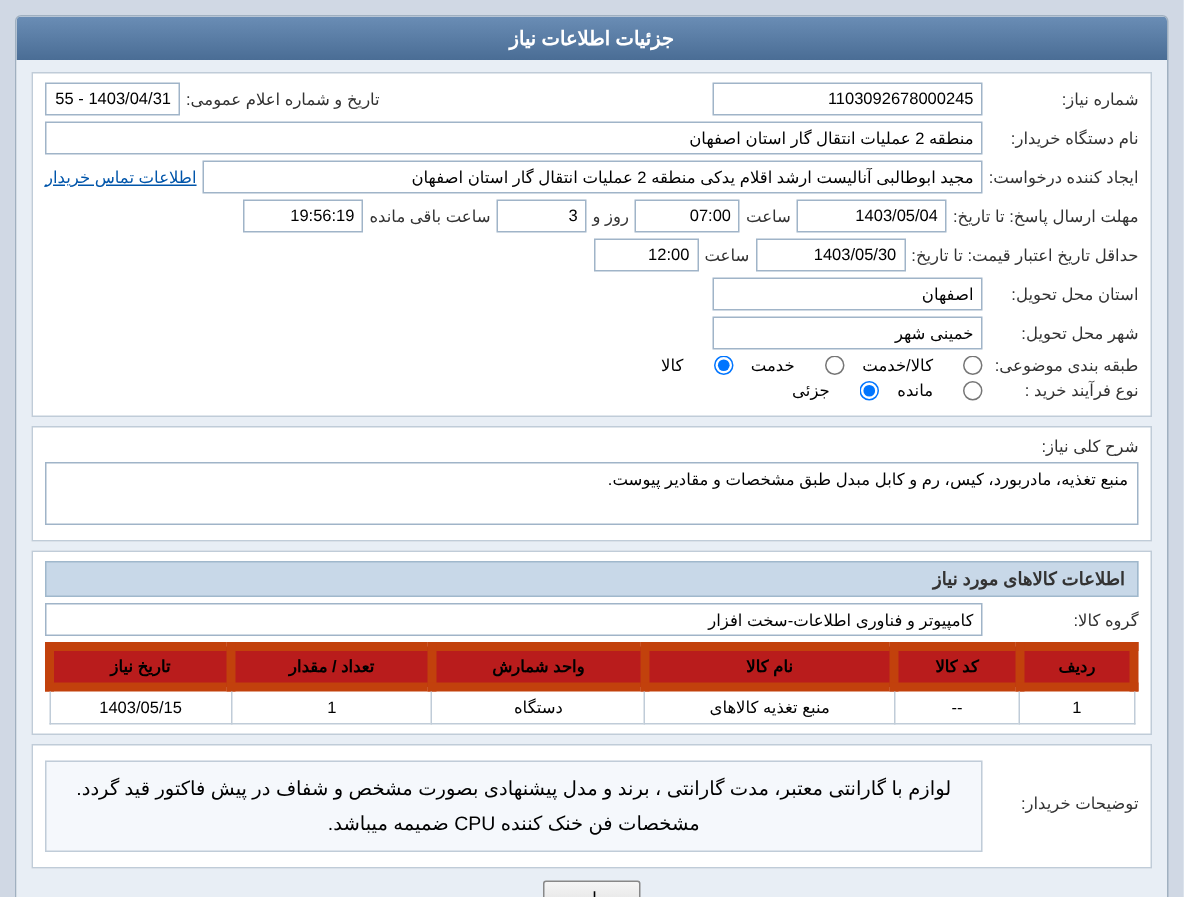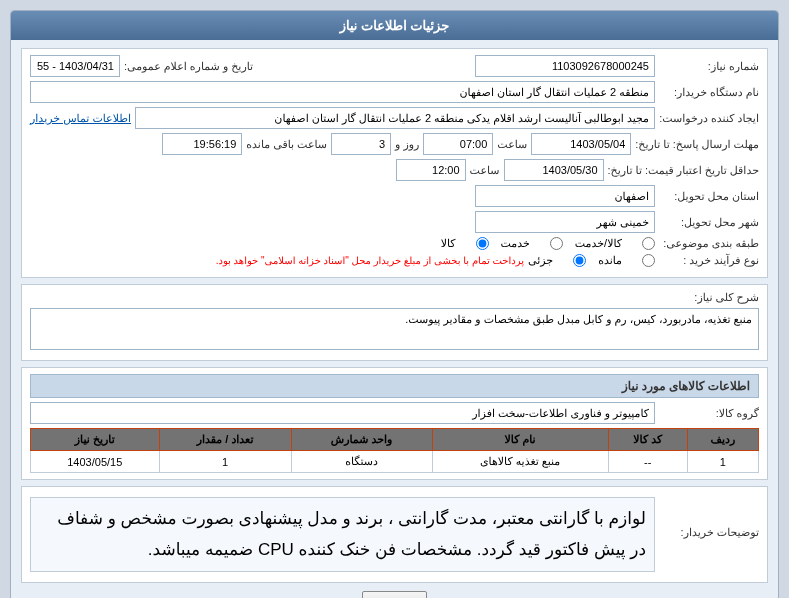--- a/index.html
+++ b/index.html
@@ -120,40 +120,40 @@
       background: #fff;
       min-height: 42px;
       resize: none;
     }
     .table-container {
       width: 100%;
       border-collapse: collapse;
       font-size: 11px;
     }
     .table-container th {
-      background: #737373;
-      border: 1px solid #c2410c;
+      background: #b91c1c;
+      border: 6px solid #c2410c;
       padding: 4px 6px;
       text-align: center;
       font-weight: bold;
     }
     .table-container td {
       border: 1px solid #c0ccd8;
       padding: 4px 6px;
       text-align: center;
       background: #fff;
     }
     .notice-box {
       border: 1px solid #c0ccd8;
       background: #f5f8fc;
       padding: 6px 8px;
-      font-size: 17px;
+      font-size: 13px;
       line-height: 1.8;
       direction: rtl;
-      text-align: right;
+      text-align: center;
       margin-top: 4px;
     }
     .buttons-row {
       display: flex;
       justify-content: center;
       gap: 8px;
       margin-top: 8px;
       padding-bottom: 8px;
     }
     .btn {
@@ -258,21 +258,20 @@
         <div class="radio-group">
           <label class="radio-item">
             <input type="radio" name="purchase_type" style=""> 
               <span>مانده</span>
           </label>
           <label class="radio-item">
             <input type="radio" name="purchase_type" checked="" style=""> 
               <span>جزئی</span>
           </label>
         </div>
-        <span class="highlight-red">پرداخت تمام با بخشی از مبلغ خریدار محل "اسناد خزانه اسلامی" خواهد بود.</span>
       </div>
 
     </div>
 
     <div class="form-section">
       <div class="form-row">
         <span class="form-label">شرح کلی نیاز:</span>
         <textarea class="description-box" readonly="" style="">منبع تغذیه، مادربورد، کیس، رم و کابل مبدل طبق مشخصات و مقادیر پیوست.</textarea>
       </div>
     </div>

